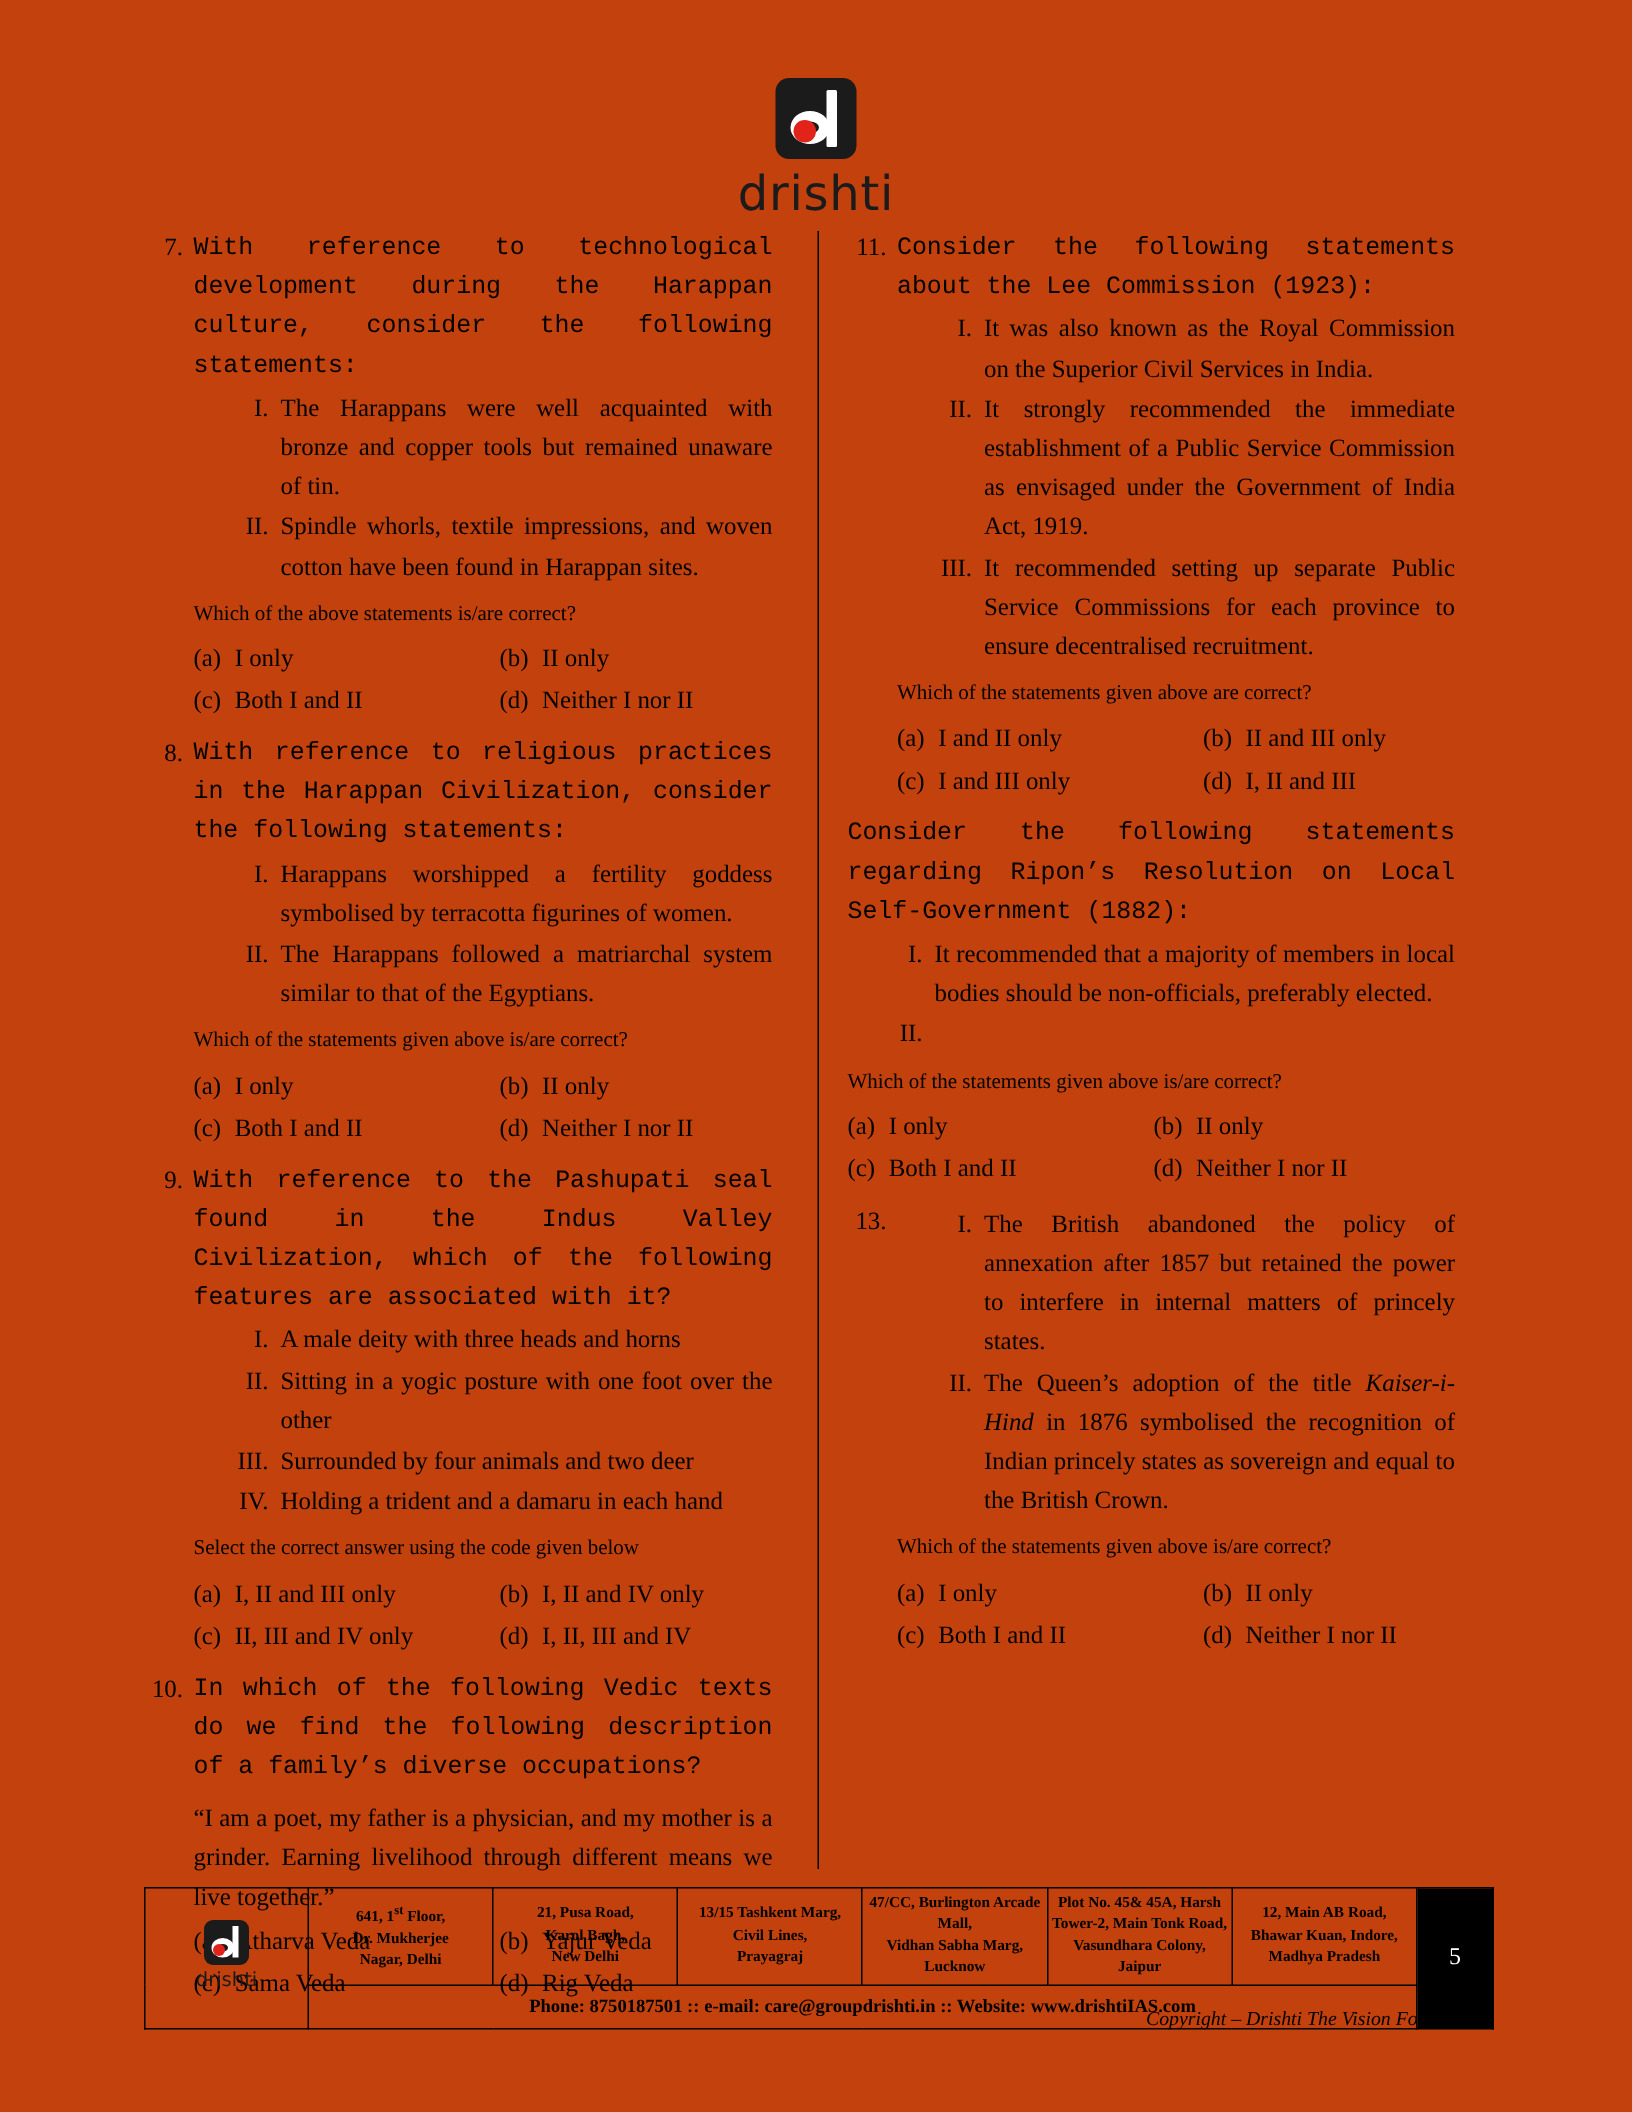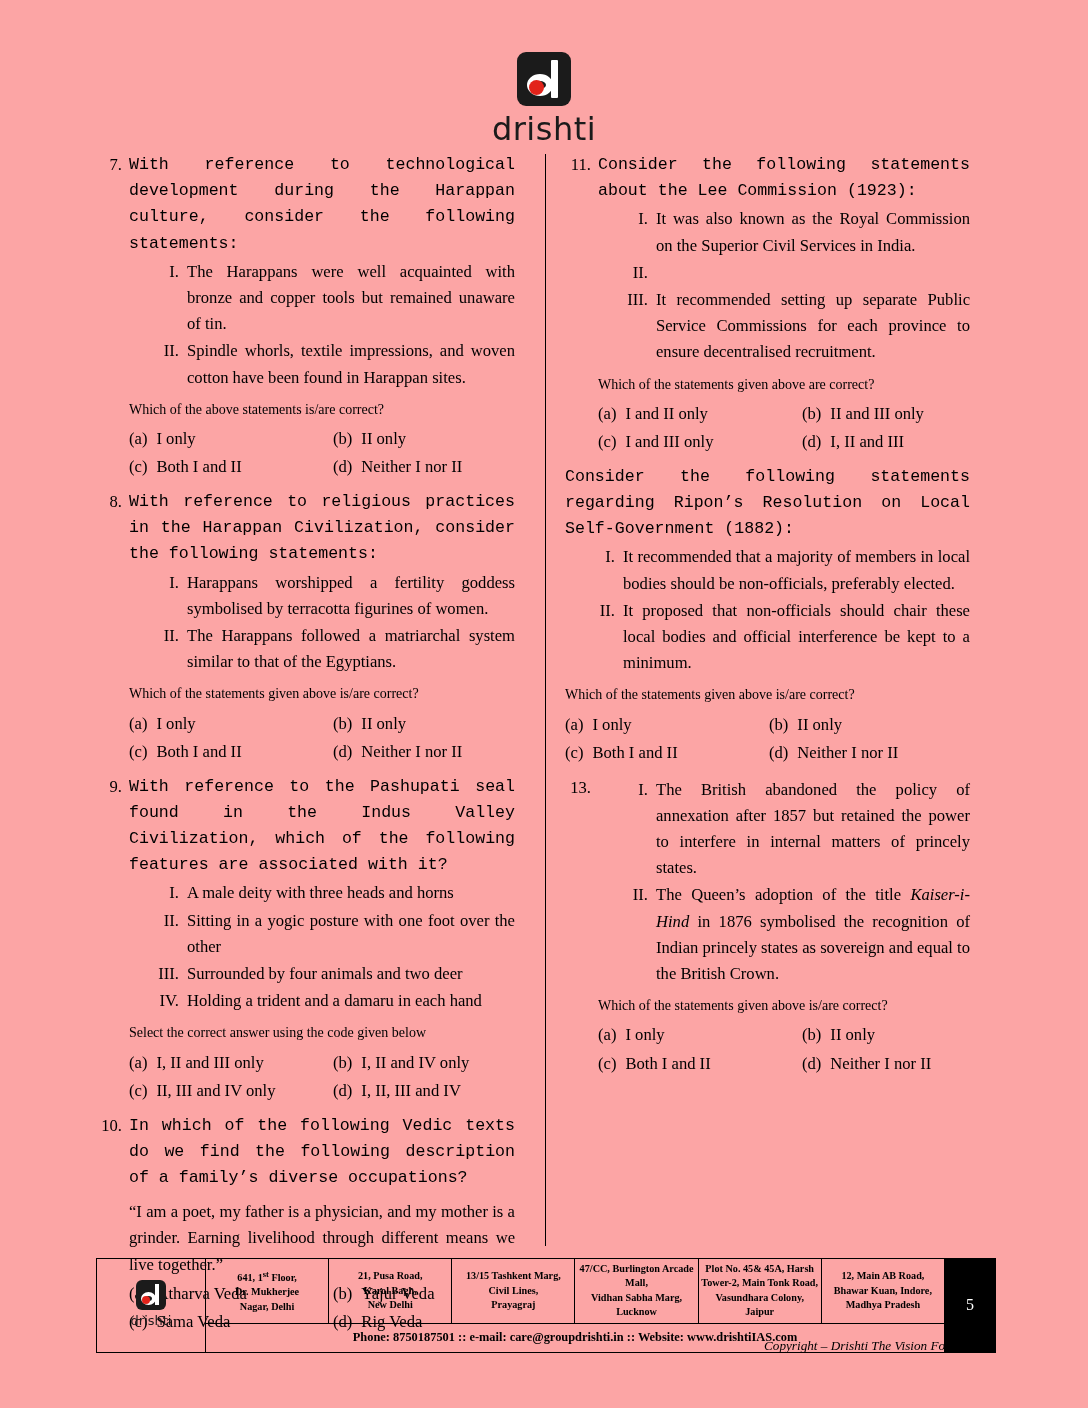--- a/index.html
+++ b/index.html
@@ -4,21 +4,21 @@
 <style>
   html, body {
     margin: 0;
     padding: 0;
     background: #ffffff;
   }
   .page {
     width: 1088px;
     height: 1408px;
     position: relative;
-    background: #fca5a5;
+    background: #c2410c;
     font-family: "Liberation Serif", serif;
     color: #000000;
     box-sizing: border-box;
     overflow: hidden;
   }
 
   
   .logo-wrap {
     position: absolute;
     top: 52px;
@@ -416,20 +416,21 @@
           <div class="q-num">11.</div>
           <div class="q-body">
             <div class="q-stem">Consider the following statements about the Lee Commission (1923):</div>
             <div class="stmts">
               <div class="stmt">
                 <div class="stmt-num">I.</div>
                 <div class="stmt-text">It was also known as the Royal Commission on the Superior Civil Services in India.</div>
               </div>
               <div class="stmt">
                 <div class="stmt-num">II.</div>
+                <div class="stmt-text">It strongly recommended the immediate establishment of a Public Service Commission as envisaged under the Government of India Act, 1919.</div>
               </div>
               <div class="stmt">
                 <div class="stmt-num">III.</div>
                 <div class="stmt-text">It recommended setting up separate Public Service Commissions for each province to ensure decentralised recruitment.</div>
               </div>
             </div>
             <div class="ask">Which of the statements given above are correct?</div>
             <div class="options">
               <div class="opt-row">
                 <div class="opt opt-a">
@@ -457,21 +458,20 @@
         <div class="q">
           <div class="q-body">
             <div class="q-stem">Consider the following statements regarding Ripon’s Resolution on Local Self-Government (1882):</div>
             <div class="stmts">
               <div class="stmt">
                 <div class="stmt-num">I.</div>
                 <div class="stmt-text">It recommended that a majority of members in local bodies should be non-officials, preferably elected.</div>
               </div>
               <div class="stmt">
                 <div class="stmt-num">II.</div>
-                <div class="stmt-text">It proposed that non-officials should chair these local bodies and official interference be kept to a minimum.</div>
               </div>
             </div>
             <div class="ask">Which of the statements given above is/are correct?</div>
             <div class="options">
               <div class="opt-row">
                 <div class="opt opt-a">
                   <span class="opt-label">(a)</span>
                   <span>I only</span>
                 </div>
                 <div class="opt opt-b">

